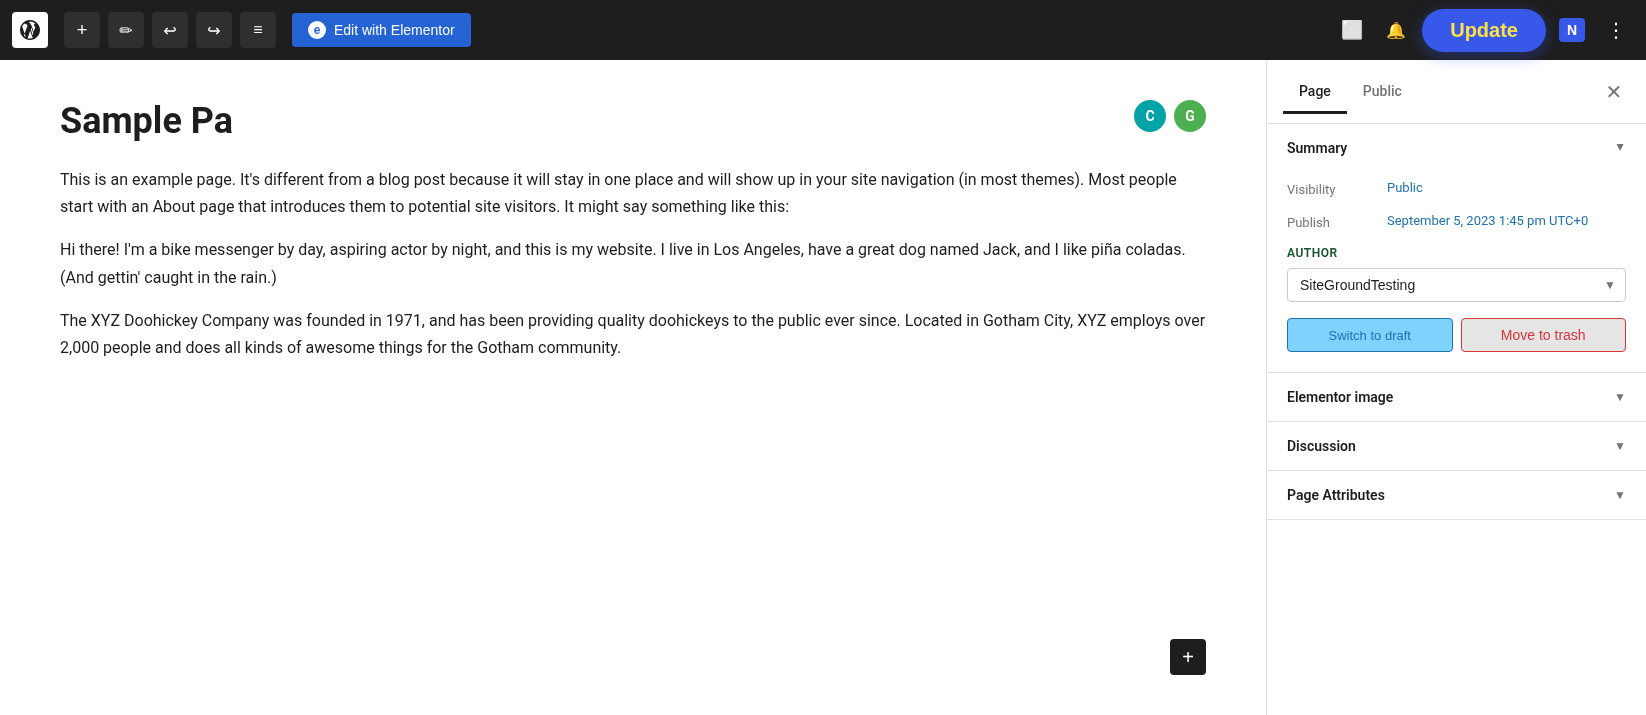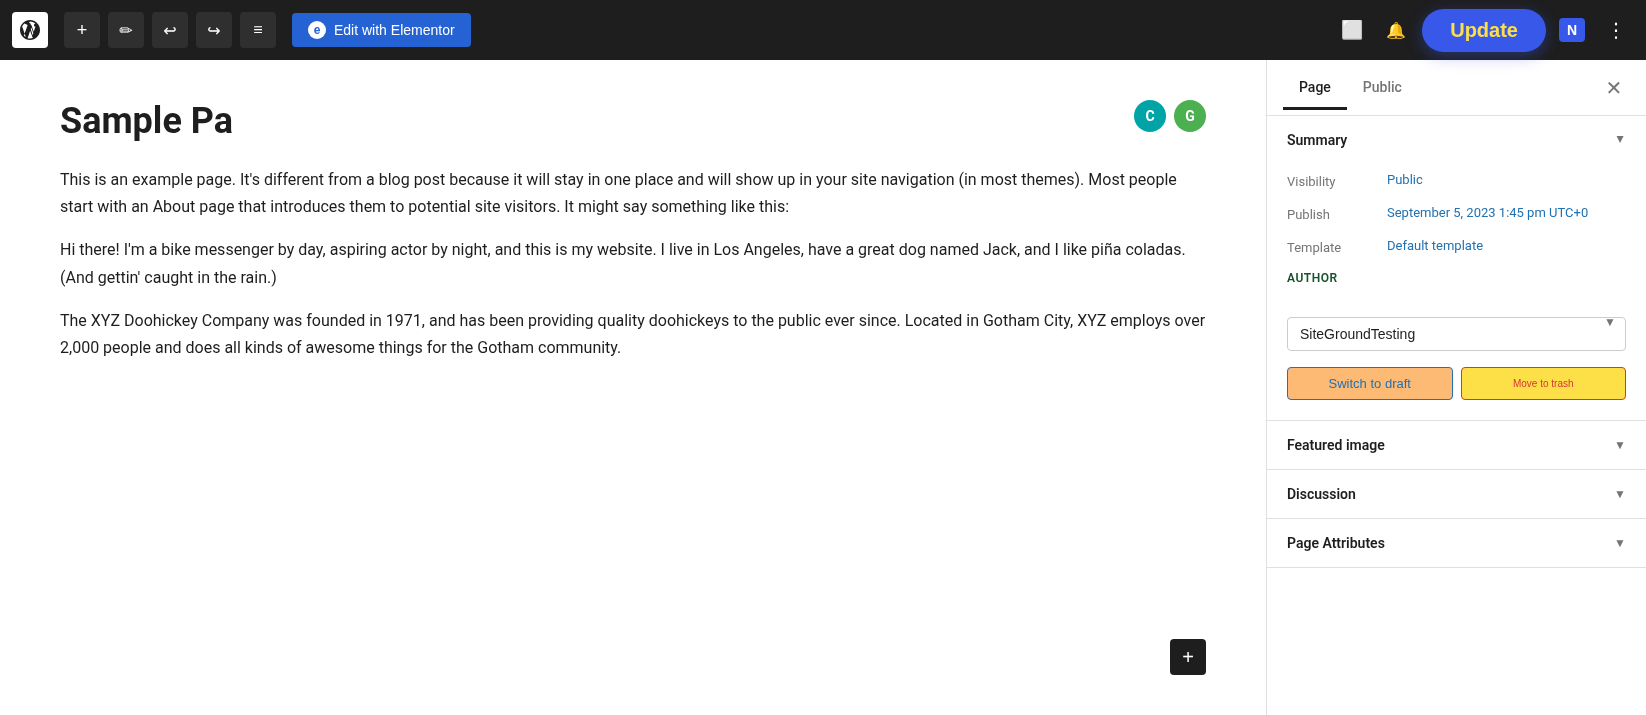--- a/index.html
+++ b/index.html
@@ -169,21 +169,21 @@
       overflow-y: auto;
       flex-shrink: 0;
     }
 
     
     .sidebar-tabs {
       display: flex;
       align-items: center;
       border-bottom: 1px solid #e0e0e0;
       padding: 0 16px;
-      height: 56px;
+      height: 64px;
       position: sticky;
       top: 0;
       background: #fff;
       z-index: 10;
     }
     .sidebar-tab {
       padding: 12px 16px;
       font-size: 14px;
       font-weight: 500;
       color: #757575;
@@ -270,21 +270,20 @@
     .author-select {
       width: 100%;
       padding: 8px 32px 8px 12px;
       border: 1px solid #ccc;
       border-radius: 4px;
       font-size: 14px;
       color: #1e1e1e;
       appearance: none;
       background: #fff;
       cursor: pointer;
-      margin-top: 24px;
     }
     .select-arrow {
       position: absolute;
       right: 10px;
       top: 50%;
       transform: translateY(-50%);
       pointer-events: none;
       color: #757575;
       font-size: 12px;
     }
@@ -292,35 +291,35 @@
     
     .action-buttons {
       display: flex;
       gap: 8px;
       margin-top: 16px;
     }
     .btn-draft {
       flex: 1;
       padding: 8px 12px;
       border: 1px solid #2271b1;
-      background: #fdba74;
+      background: #7dd3fc;
       color: #2271b1;
       border-radius: 4px;
       font-size: 13px;
       cursor: pointer;
       font-weight: 500;
     }
     .btn-trash {
       flex: 1;
       padding: 8px 12px;
       border: 1px solid #d63638;
-      background: #fde047;
+      background: #e5e5e5;
       color: #d63638;
       border-radius: 4px;
-      font-size: 10px;
+      font-size: 14px;
       cursor: pointer;
       font-weight: 500;
     }
 
     
     .collapsed-section {
       border-bottom: 1px solid #e0e0e0;
     }
     .collapsed-header {
       display: flex;
@@ -428,24 +427,20 @@
         <div class="summary-row">
           <span class="summary-label">Visibility</span>
           <span class="summary-value">Public</span>
         </div>
 
         <div class="summary-row">
           <span class="summary-label">Publish</span>
           <span class="summary-value">September 5, 2023 1:45 pm UTC+0</span>
         </div>
 
-        <div class="summary-row">
-          <span class="summary-label">Template</span>
-          <span class="summary-value">Default template</span>
-        </div>
 
 
         <div style="margin-top:8px;">
           <div class="author-label">AUTHOR</div>
           <div class="author-select-wrap">
             <select class="author-select">
               <option>SiteGroundTesting</option>
             </select>
             <span class="select-arrow">▼</span>
           </div>
@@ -454,21 +449,21 @@
         <div class="action-buttons">
           <button class="btn-draft">Switch to draft</button>
           <button class="btn-trash">Move to trash</button>
         </div>
 
       </div>
     </div>
 
     <div class="collapsed-section">
       <div class="collapsed-header">
-        <span>Featured image</span>
+        <span>Elementor image</span>
         <span class="chevron">▼</span>
       </div>
     </div>
 
     <div class="collapsed-section">
       <div class="collapsed-header">
         <span>Discussion</span>
         <span class="chevron">▼</span>
       </div>
     </div>

